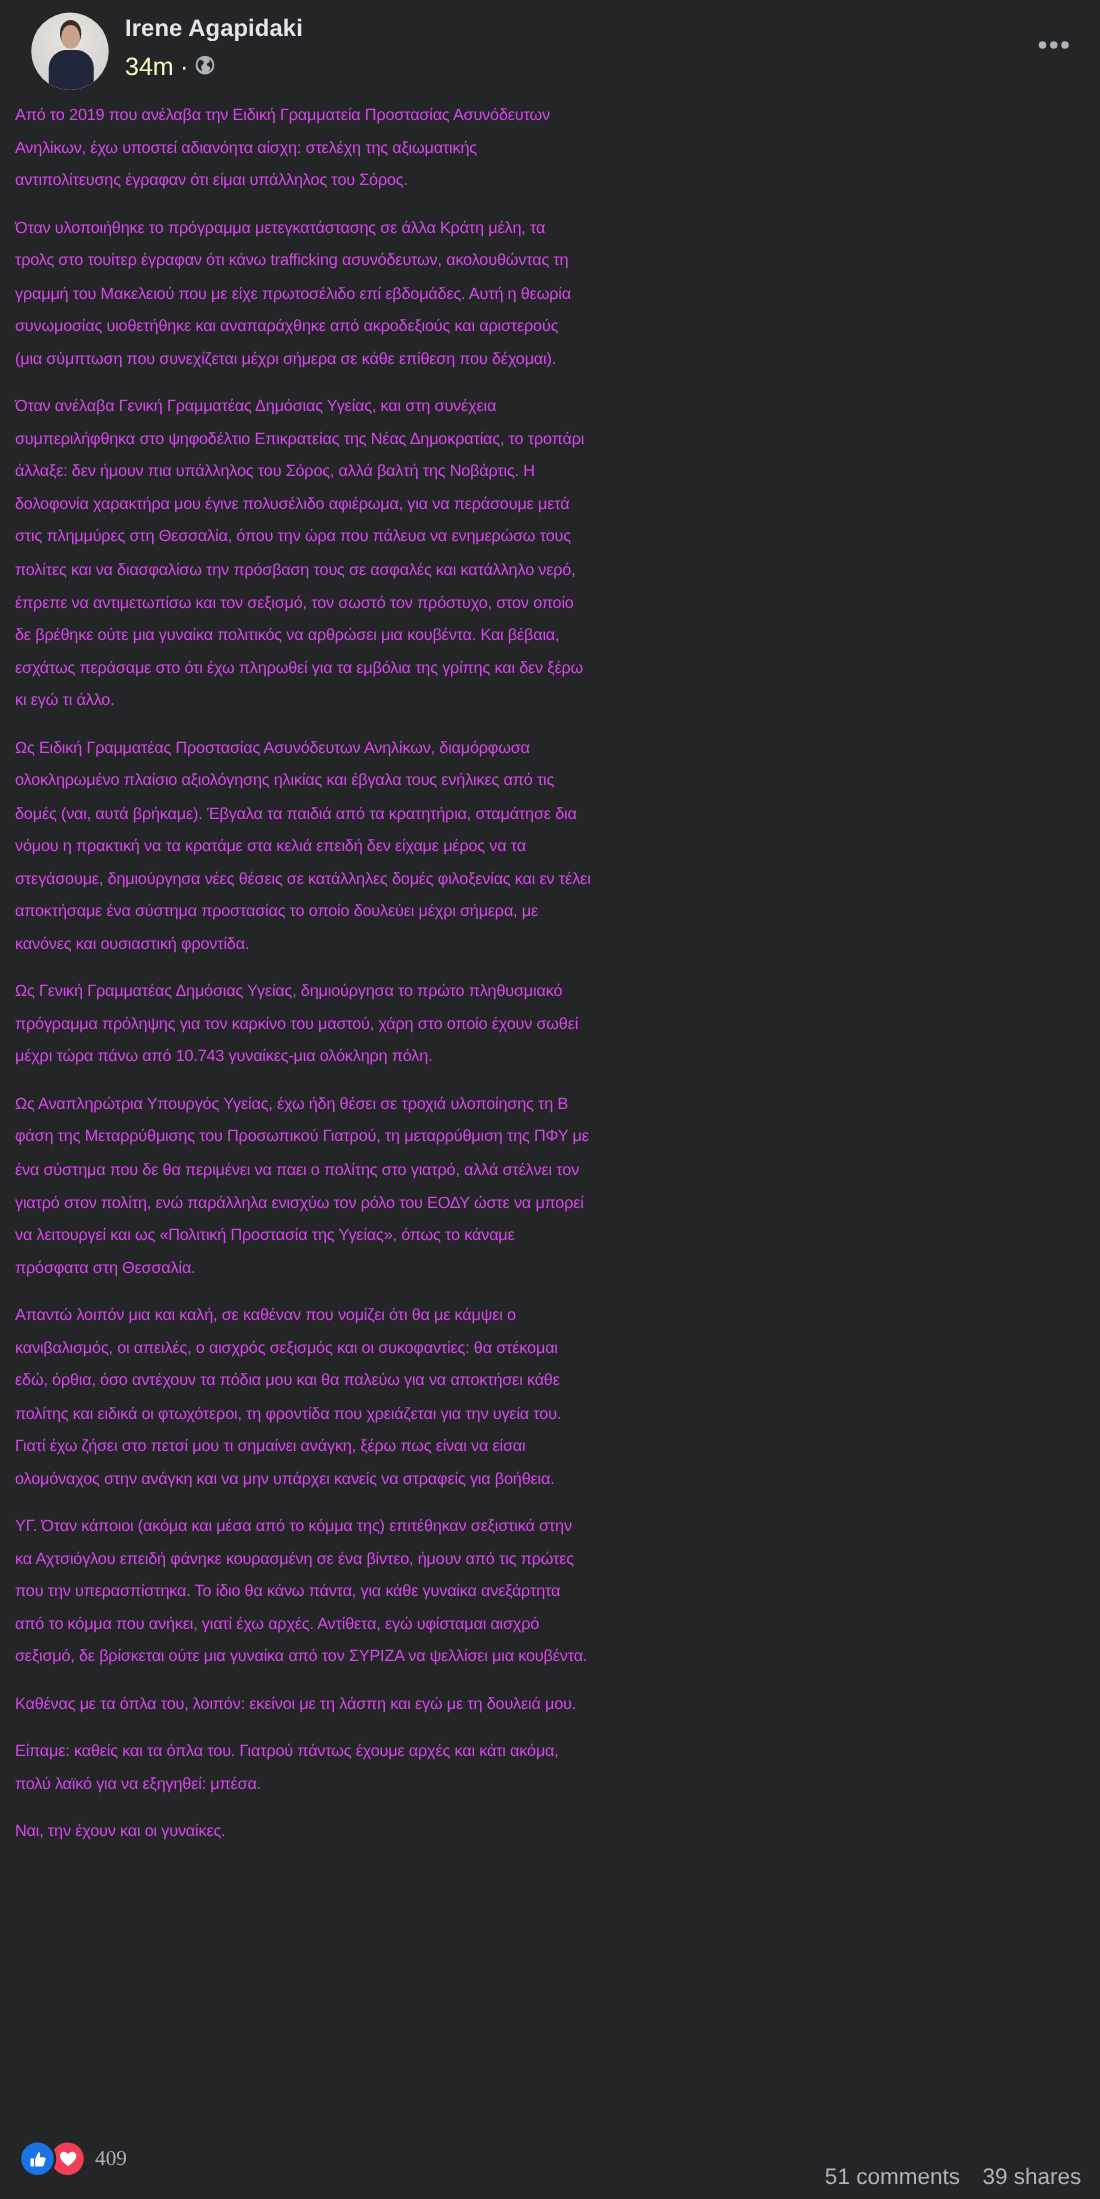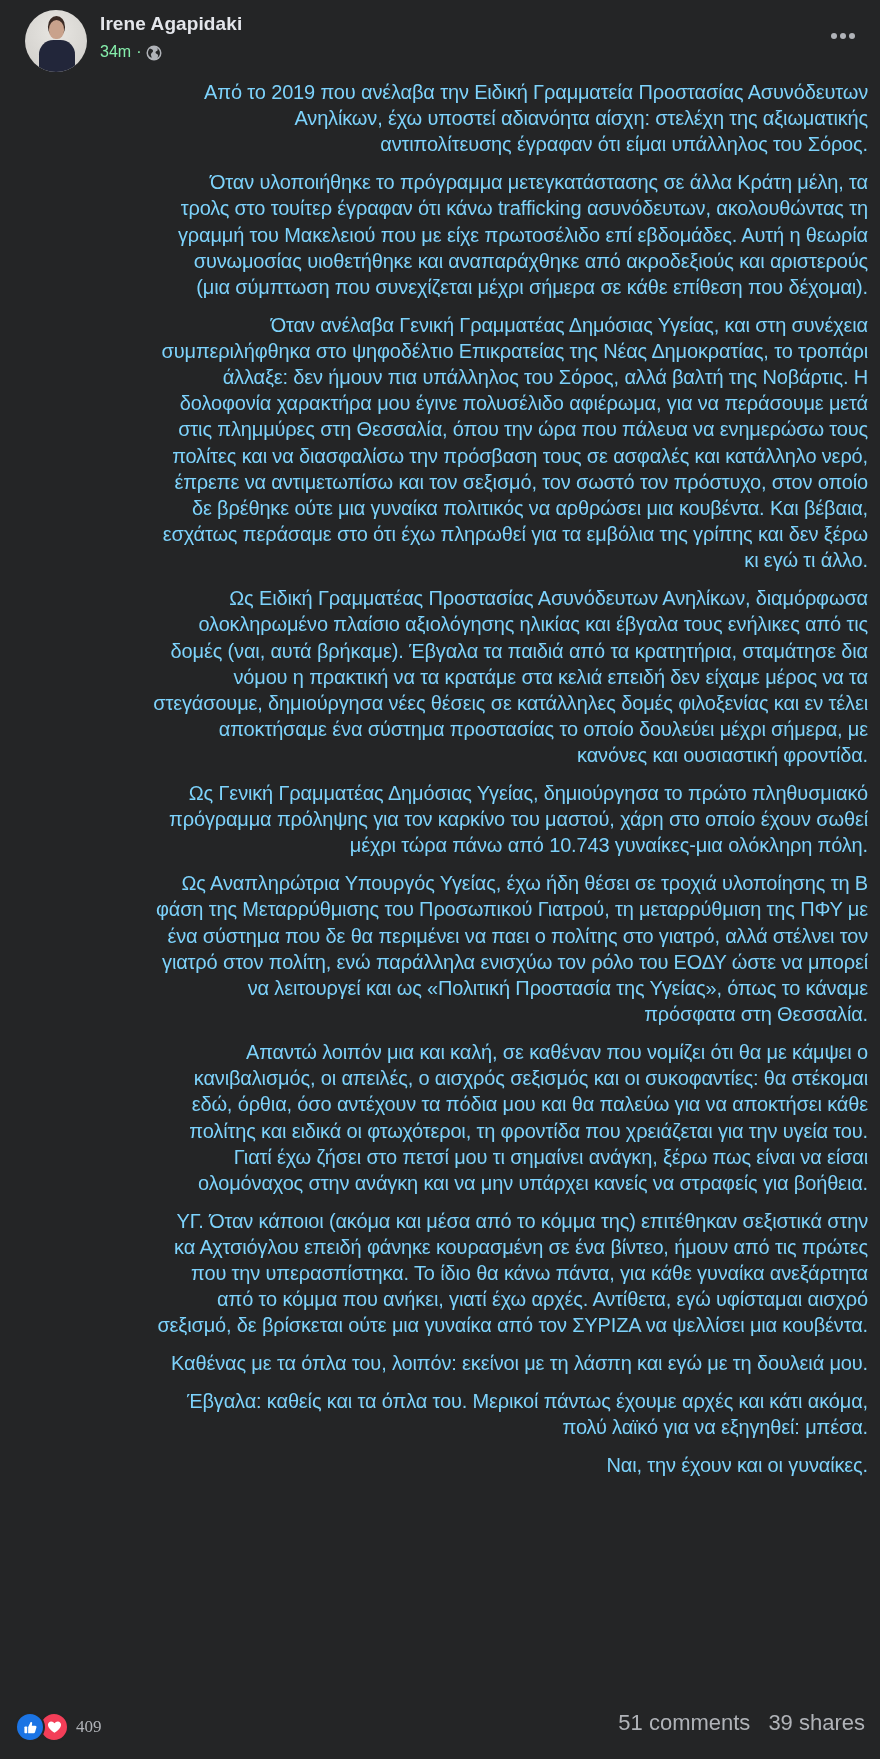--- a/index.html
+++ b/index.html
@@ -55,23 +55,23 @@
       left: 88px; top: 13px;
       font-size: 19px;
       font-weight: bold;
       color: #e4e6eb;
       letter-spacing: 0.1px;
     }
     .meta {
       position: absolute;
       left: 88px; top: 43px;
       display: flex;
-      align-items: flex-end;
-      font-size: 16px;
-      color: #86efac;
+      align-items: flex-start;
+      font-size: 20px;
+      color: #fef9c3;
     }
     .meta .dot { margin: 0 5px; }
     .globe-icon {
       display: inline-block;
       width: 16px; height: 16px;
     }
     .more-button {
       position: absolute;
       right: 33px; top: 26px;
       width: 32px; height: 20px;
@@ -84,25 +84,24 @@
     .more-button span {
       width: 6px; height: 6px;
       border-radius: 50%;
       background: #b0b3b8;
       display: block;
     }
     .post-body {
       position: absolute;
       left: 12px; top: 79px;
       width: 856px;
-      font-size: 20px;
+      font-size: 13px;
       line-height: 26.2px;
-      color: #7dd3fc;
+      color: #d946ef;
       letter-spacing: -0.15px;
-      text-align: right;
     }
     .post-body p {
       margin: 0 0 11.5px 0;
       white-space: pre-line;
     }
     .footer {
       position: absolute;
       left: 0; top: 1708px;
       width: 880px;
       height: 40px;
@@ -126,22 +125,22 @@
     .react-like { background: #1b74e4; z-index: 2; }
     .react-love { background: #f33e58; margin-left: -6px; z-index: 1; }
     .reaction-count {
       margin-left: 7px;
       font-size: 17px;
       color: #b0b3b8;
       font-family: Liberation Serif, serif;
     }
     .counts {
       position: absolute;
-      right: 15px; top: 2px;
-      font-size: 22px;
+      right: 15px; top: 23px;
+      font-size: 18px;
       color: #b0b3b8;
       display: flex;
       gap: 18px;
     }
     .counts span { cursor: pointer; }
   </style>
 </head>
 <body>
 
 <div class="post">
@@ -210,21 +209,21 @@
 εδώ, όρθια, όσο αντέχουν τα πόδια μου και θα παλεύω για να αποκτήσει κάθε
 πολίτης και ειδικά οι φτωχότεροι, τη φροντίδα που χρειάζεται για την υγεία του.
 Γιατί έχω ζήσει στο πετσί μου τι σημαίνει ανάγκη, ξέρω πως είναι να είσαι
 ολομόναχος στην ανάγκη και να μην υπάρχει κανείς να στραφείς για βοήθεια.</p>
     <p>ΥΓ. Όταν κάποιοι (ακόμα και μέσα από το κόμμα της) επιτέθηκαν σεξιστικά στην
 κα Αχτσιόγλου επειδή φάνηκε κουρασμένη σε ένα βίντεο, ήμουν από τις πρώτες
 που την υπερασπίστηκα. Το ίδιο θα κάνω πάντα, για κάθε γυναίκα ανεξάρτητα
 από το κόμμα που ανήκει, γιατί έχω αρχές. Αντίθετα, εγώ υφίσταμαι αισχρό
 σεξισμό, δε βρίσκεται ούτε μια γυναίκα από τον ΣΥΡΙΖΑ να ψελλίσει μια κουβέντα.</p>
     <p>Καθένας με τα όπλα του, λοιπόν: εκείνοι με τη λάσπη και εγώ με τη δουλειά μου.</p>
-    <p>Έβγαλα: καθείς και τα όπλα του. Μερικοί πάντως έχουμε αρχές και κάτι ακόμα,
+    <p>Είπαμε: καθείς και τα όπλα του. Γιατρού πάντως έχουμε αρχές και κάτι ακόμα,
 πολύ λαϊκό για να εξηγηθεί: μπέσα.</p>
     <p>Ναι, την έχουν και οι γυναίκες.</p>
   </div>
 
   <div class="footer">
     <div class="reactions">
       <span class="react-icon react-like">
         <svg width="15" height="15" viewBox="0 0 16 16">
           <rect x="1.5" y="7" width="3" height="7" rx="0.8" fill="#fff"></rect>
           <path d="M5.5 7.5 L8 2.5 C8.3 1.8 9.6 1.8 9.8 3 L9.4 6.2 L13 6.2 C14 6.2 14.6 7.1 14.3 8 L12.8 13 C12.6 13.6 12 14 11.4 14 L5.5 14 Z" fill="#fff"></path>

